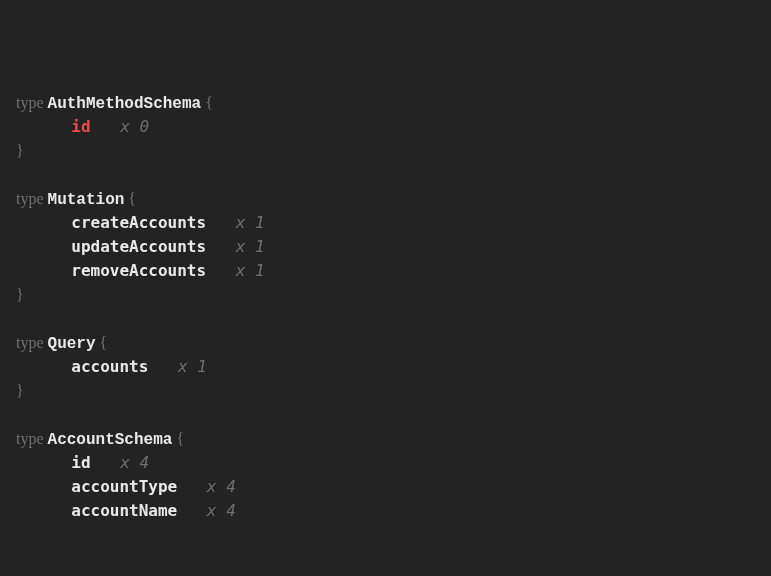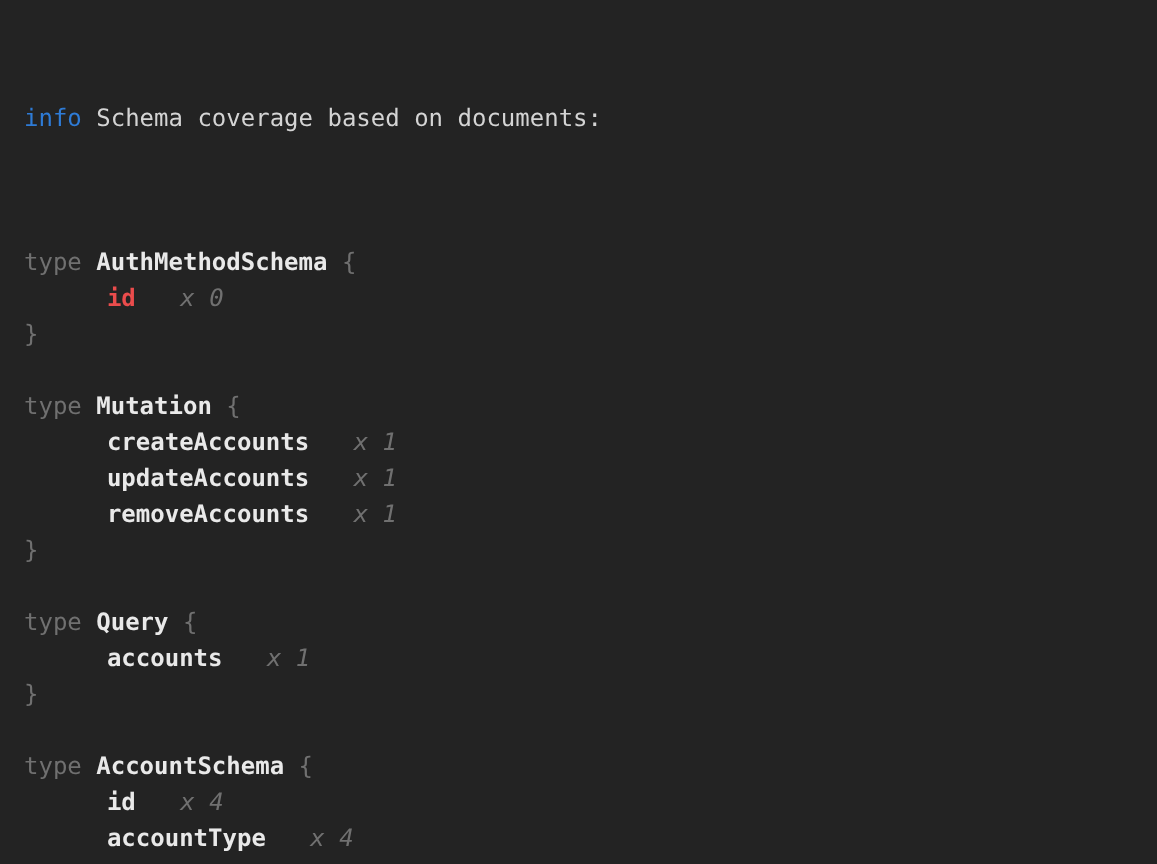--- a/index.html
+++ b/index.html
@@ -23,25 +23,24 @@
     padding: 19px 10px 0 16px;
     font-family: "DejaVu Sans Mono", "Liberation Mono", monospace;
     font-size: 16px;
     line-height: 24px;
     color: var(--text);
     white-space: pre;
   }
   .line { white-space: pre; height: 24px; }
   .t-blue   { color: var(--info-blue); }
   .t-text   { color: var(--text); }
-  .t-dim    { color: var(--dim); }
-  .t-name   { color: var(--bold-text); font-weight: bold; }
+  .t-dim    { color: var(--dim); font-family: Liberation Serif, serif; }
+  .t-name   { color: var(--bold-text); font-weight: bold; font-family: Liberation Mono, monospace; }
   .t-field  { color: var(--bold-text); font-weight: bold; margin-left: 36px; }
   .t-field.zero { color: var(--zero-red); }
   .t-count  { color: var(--dim); font-style: italic; padding-left: 20px; }
 </style>
 </head>
 <body>
 
 <div class="terminal">
-  <div class="line"><span class="t-blue">info</span><span class="t-text"> </span><span class="t-text">Schema coverage based on documents:</span></div>
   <div id="blocks"><div class="line"></div><div class="line"><span class="t-dim">type </span><span class="t-name">AuthMethodSchema</span><span class="t-dim"> {</span></div><div class="line"><span class="t-text">  </span><span class="t-field zero">id</span><span class="t-count"> x 0</span></div><div class="line"><span class="t-dim">}</span></div><div class="line"></div><div class="line"><span class="t-dim">type </span><span class="t-name">Mutation</span><span class="t-dim"> {</span></div><div class="line"><span class="t-text">  </span><span class="t-field">createAccounts</span><span class="t-count"> x 1</span></div><div class="line"><span class="t-text">  </span><span class="t-field">updateAccounts</span><span class="t-count"> x 1</span></div><div class="line"><span class="t-text">  </span><span class="t-field">removeAccounts</span><span class="t-count"> x 1</span></div><div class="line"><span class="t-dim">}</span></div><div class="line"></div><div class="line"><span class="t-dim">type </span><span class="t-name">Query</span><span class="t-dim"> {</span></div><div class="line"><span class="t-text">  </span><span class="t-field">accounts</span><span class="t-count"> x 1</span></div><div class="line"><span class="t-dim">}</span></div><div class="line"></div><div class="line"><span class="t-dim">type </span><span class="t-name">AccountSchema</span><span class="t-dim"> {</span></div><div class="line"><span class="t-text">  </span><span class="t-field">id</span><span class="t-count"> x 4</span></div><div class="line"><span class="t-text">  </span><span class="t-field">accountType</span><span class="t-count"> x 4</span></div><div class="line"><span class="t-text">  </span><span class="t-field">accountName</span><span class="t-count"> x 4</span></div></div>
 </div>
 
 </body></html>

